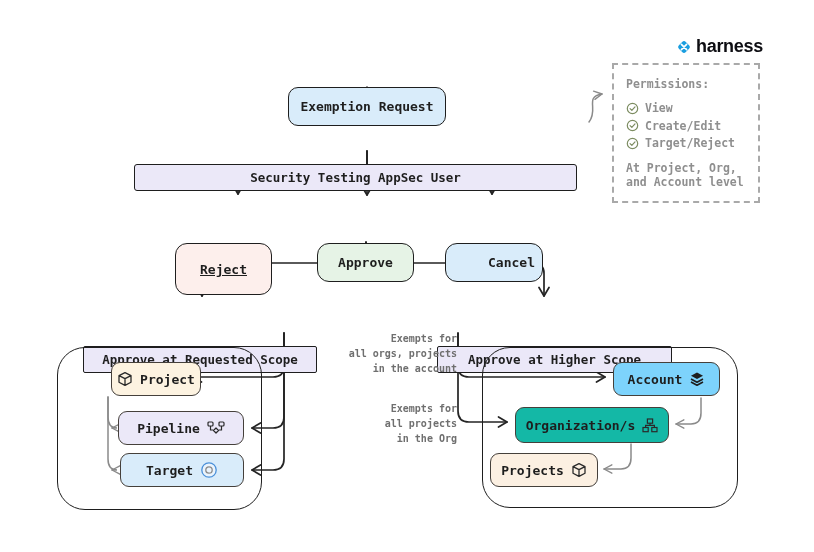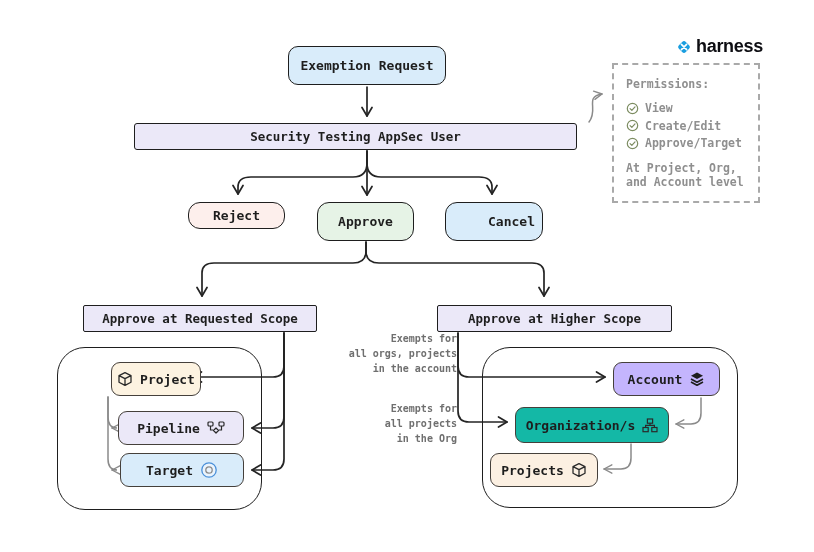--- a/index.html
+++ b/index.html
@@ -4,42 +4,42 @@
 <style>
   html,body{margin:0;padding:0;background:#ffffff;}
   .canvas{
     position:relative;width:814px;height:552px;background:#ffffff;overflow:hidden;
     font-family:"DejaVu Sans Mono","Liberation Mono",monospace;color:#1e1e1e;
   }
   .layer{position:absolute;left:0;top:0;width:814px;height:552px;}
   .node{
     position:absolute;display:flex;align-items:center;justify-content:center;
     border:1.8px solid #1e1e1e;background:#fff;font-weight:bold;font-size:13px;
-    box-sizing:border-box;white-space:nowrap;
+    box-sizing:border-box;white-space:nowrap;margin-top:41px;
   }
   .r10{border-radius:10px;}
   .pill{border-radius:12px;}
   .bar{border-radius:3px;font-size:12.5px;}
   .scope{border-radius:2px;border-width:1.5px;font-size:12.5px;}
   .container{
     position:absolute;border:1.7px solid #1e1e1e;border-radius:28px;background:transparent;
     box-sizing:border-box;
   }
   .leaf{
     position:absolute;display:flex;align-items:center;justify-content:center;gap:7px;
     border:1.4px solid #45403b;border-radius:9px;font-weight:bold;font-size:13px;
     box-sizing:border-box;white-space:nowrap;
   }
   .fill-blue{background:#d9ecfa;}
   .fill-lav{background:#ebe8f8;}
   .fill-pink{background:#fdefec;}
   .fill-green{background:#e6f3e6;}
   .fill-cream{background:#fdf3e1;margin-left:16px;}
   .fill-cream2{background:#fcf0e2;}
-  .fill-rose{background:#c4b5fd;}
+  .fill-rose{background:#7dd3fc;}
   .fill-yellow{background:#14b8a6;}
   .perm{
     position:absolute;left:612px;top:63px;width:148px;height:140px;box-sizing:border-box;
     border:2px dashed #a9a9a9;background:#fff;padding:12px 10px 10px 12px;
     font-size:11.5px;color:#8f8f8f;font-weight:bold;line-height:1.25;
   }
   .perm-title{margin-bottom:10px;}
   .perm-item{display:flex;align-items:center;gap:6px;margin-bottom:3px;}
   .perm-footer{margin-top:10px;white-space:pre-line;}
   .anno{
@@ -111,35 +111,35 @@
         <circle cx="7" cy="7" r="5.6" fill="none" stroke="#7d8d62" stroke-width="1.3"></circle>
         <path d="M4.4,7.2 L6.3,9 L9.7,5.3" fill="none" stroke="#7d8d62" stroke-width="1.3" stroke-linecap="round" stroke-linejoin="round"></path>
       </svg>
       <span>Create/Edit</span>
     </div>
     <div class="perm-item">
       <svg width="13" height="13" viewBox="0 0 14 14">
         <circle cx="7" cy="7" r="5.6" fill="none" stroke="#7d8d62" stroke-width="1.3"></circle>
         <path d="M4.4,7.2 L6.3,9 L9.7,5.3" fill="none" stroke="#7d8d62" stroke-width="1.3" stroke-linecap="round" stroke-linejoin="round"></path>
       </svg>
-      <span>Approve/Target</span>
+      <span>Target/Reject</span>
     </div>
     <div class="perm-footer">At Project, Org,
 and Account level</div>
   </div>
 
   <div class="node r10 fill-blue" style="left:288px;top:46px;width:158px;height:39px;">
     <span>Exemption Request</span>
   </div>
 
   <div class="node bar fill-lav" style="left:134px;top:123px;width:443px;height:27px;">
     <span>Security Testing AppSec User</span>
   </div>
 
-  <div class="node pill fill-pink" style="left:188px;top:202px;width:97px;height:27px;">
+  <div class="node pill fill-pink" style="left:175px;top:202px;width:97px;height:52px;text-decoration:underline;">
     <span>Reject</span>
   </div>
   <div class="node pill fill-green" style="left:317px;top:202px;width:97px;height:39px;">
     <span>Approve</span>
   </div>
   <div class="node pill fill-blue" style="left:445px;top:202px;width:98px;height:39px;padding-left:35px;">
     <span>Cancel</span>
   </div>
 
   <div class="node scope fill-lav" style="left:83px;top:305px;width:234px;height:27px;">

